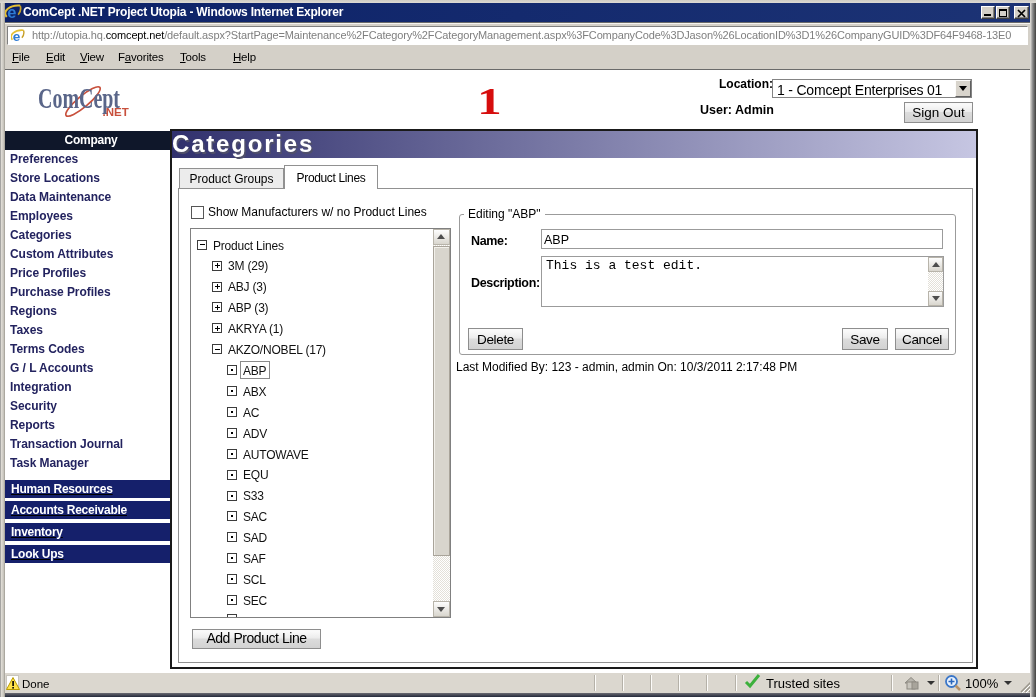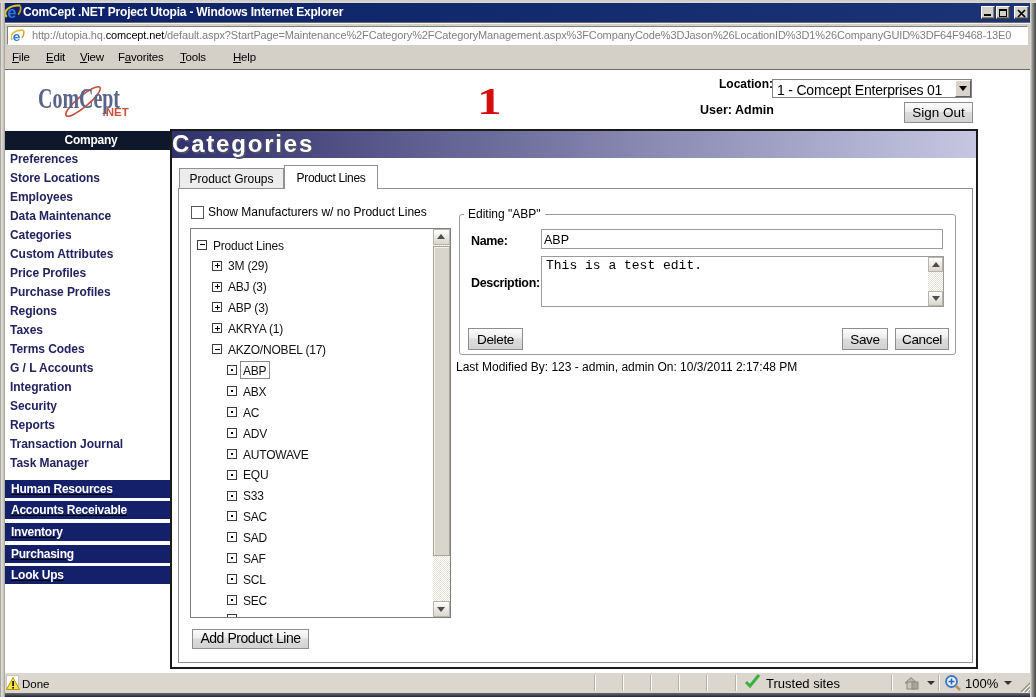--- a/index.html
+++ b/index.html
@@ -83,21 +83,21 @@
 .tfocus { position:absolute; border:1px solid #8a8a8a; }
 
 
 .sbtn { position:absolute; background:linear-gradient(#fdfdfd,#d9d6ce); border:1px solid #b8b4aa; }
 .sbtrack { position:absolute; background-color:#f7f5f1;
   background-image:repeating-conic-gradient(#ffffff 0 25%, #e3e0d8 0 50%); background-size:2px 2px; }
 .tri-up { width:0;height:0;border-left:4px solid transparent;border-right:4px solid transparent;border-bottom:5px solid #4d4d4d; position:absolute; left:3px; top:4px;}
 .tri-dn { width:0;height:0;border-left:4px solid transparent;border-right:4px solid transparent;border-top:5px solid #4d4d4d; position:absolute; left:3px; top:5px;}
 .thumb { position:absolute; background:#d8d5cd; border:1px solid #a9a49a; box-shadow:inset 1px 1px 0 #f2f0ea; }
 
-#addbtn { left:192px; top:628.5px; width:117px; height:20px; font-size:14px; letter-spacing:-0.45px; line-height:16.9px; }
+#addbtn { left:192px; top:628.5px; width:129px; height:20px; font-size:14px; letter-spacing:-0.45px; line-height:16.9px; }
 
 
 #fset { left:459px; top:214px; width:497px; height:141px; border:1px solid #9b9b9b; border-radius:3px; }
 #legend { left:464px; top:206.5px; background:#fff; padding:0 4px; font-size:12px; }
 #namelabel { left:471px; top:233.5px; font-size:12.5px; font-weight:bold; letter-spacing:-0.35px; }
 #nameinput { left:541px; top:229px; width:402px; height:20px; border:1px solid #9b9b9b; background:#fff; }
 #nameinput span { position:absolute; left:2px; top:2.5px; font-size:12.5px; }
 #desclabel { left:471px; top:275.5px; font-size:12.5px; font-weight:bold; letter-spacing:-0.35px; }
 #descarea { left:541px; top:256px; width:403px; height:51px; border:1px solid #9b9b9b; background:#fff; }
 #desctext { position:absolute; left:4px; top:1px; font-family:"Liberation Mono", monospace; font-size:13px; }
@@ -179,41 +179,40 @@
         <span class="arrow-dn"></span>
       </span>
     </div>
   <div class="abs" id="userlabel">User: Admin</div>
   <div class="abs btn97" id="signout">Sign Out</div>
 
   <div class="abs navyhead" id="s-company">Company</div>
   <div class="abs" id="s-items">
     <div>Preferences</div>
     <div>Store Locations</div>
+    <div>Data Maintenance</div>
     <div>Employees</div>
-    <div>Data Maintenance</div>
     <div>Categories</div>
     <div>Custom Attributes</div>
     <div>Price Profiles</div>
     <div>Purchase Profiles</div>
     <div>Regions</div>
     <div>Taxes</div>
     <div>Terms Codes</div>
     <div>G / L Accounts</div>
     <div>Integration</div>
     <div>Security</div>
     <div>Reports</div>
     <div>Transaction Journal</div>
     <div>Task Manager</div>
   </div>
   <div class="abs" id="s-blocks">
     <div>Human Resources</div>
     <div>Accounts Receivable</div>
     <div>Inventory</div>
-    <div>Purchasing</div>
     <div>Look Ups</div>
   </div>
 
   <div class="abs" id="mainpanel"></div>
   <div class="abs" id="gradhead">
       <span>Categories</span>
     </div>
   <div class="abs" id="tabpage"></div>
   <div class="abs tab" id="tab1">Product Groups</div>
   <div class="abs tab" id="tab2">Product Lines</div>

